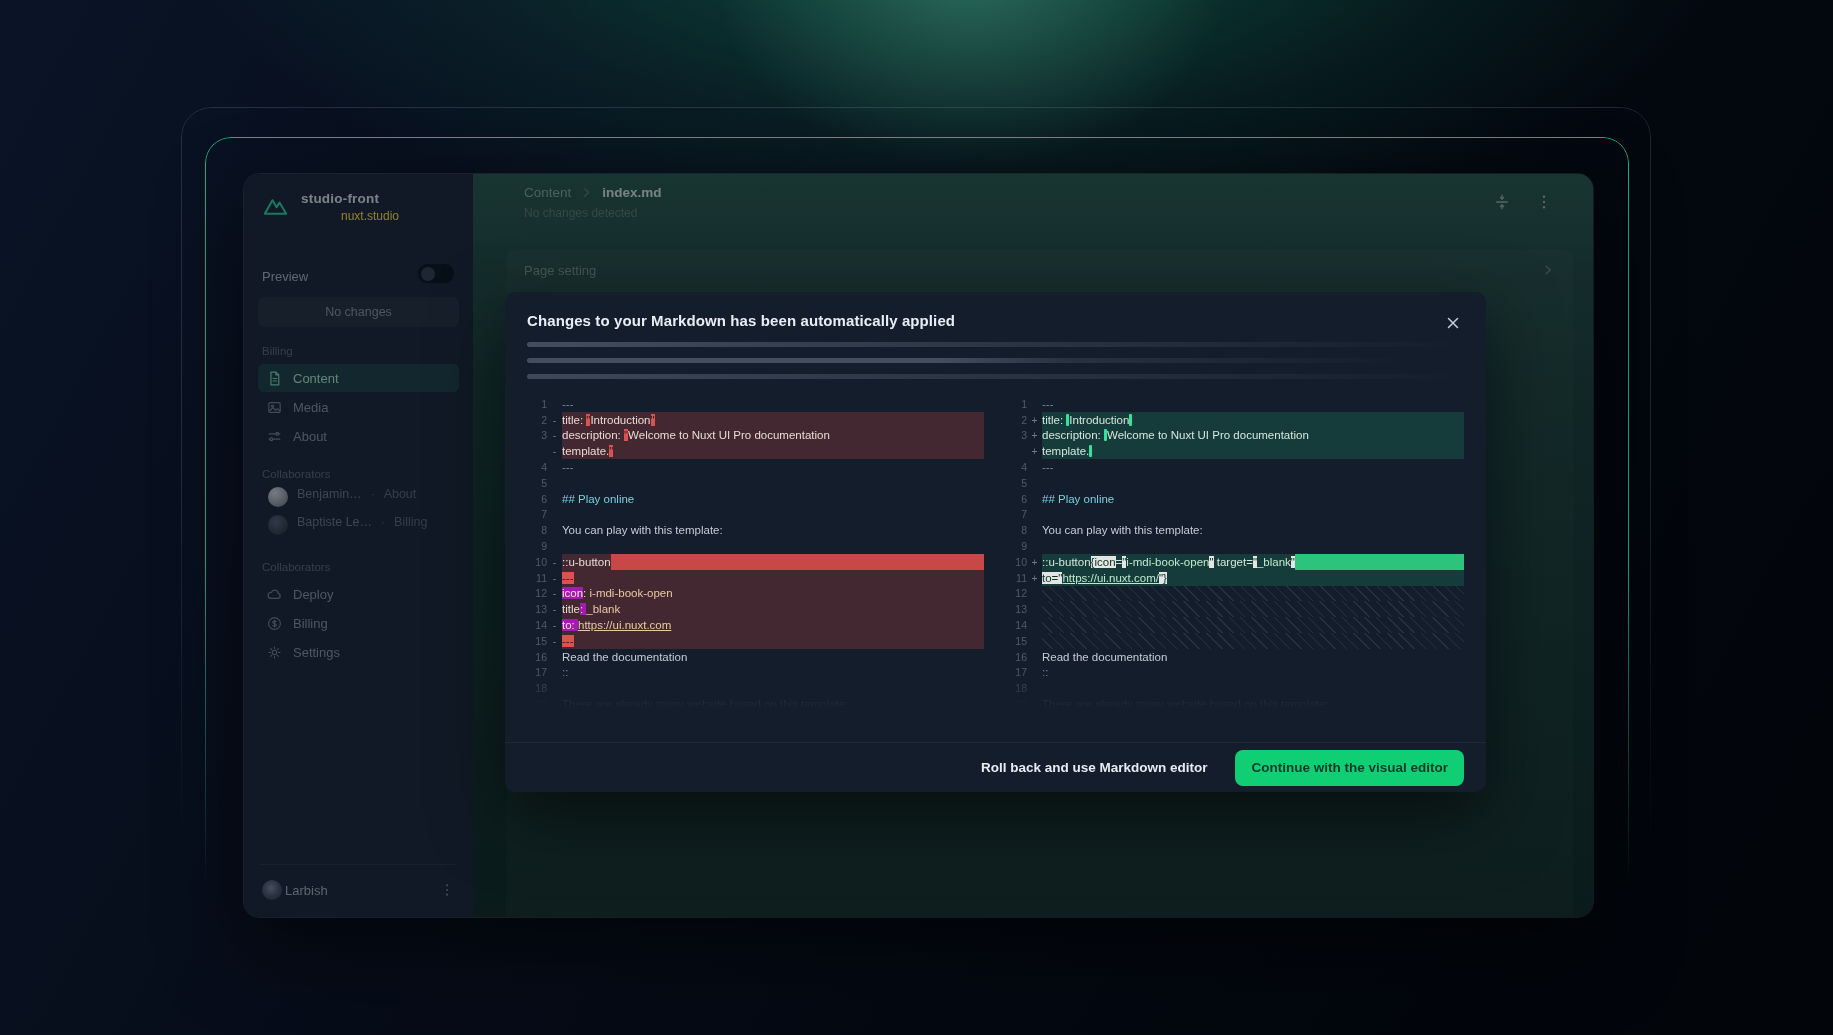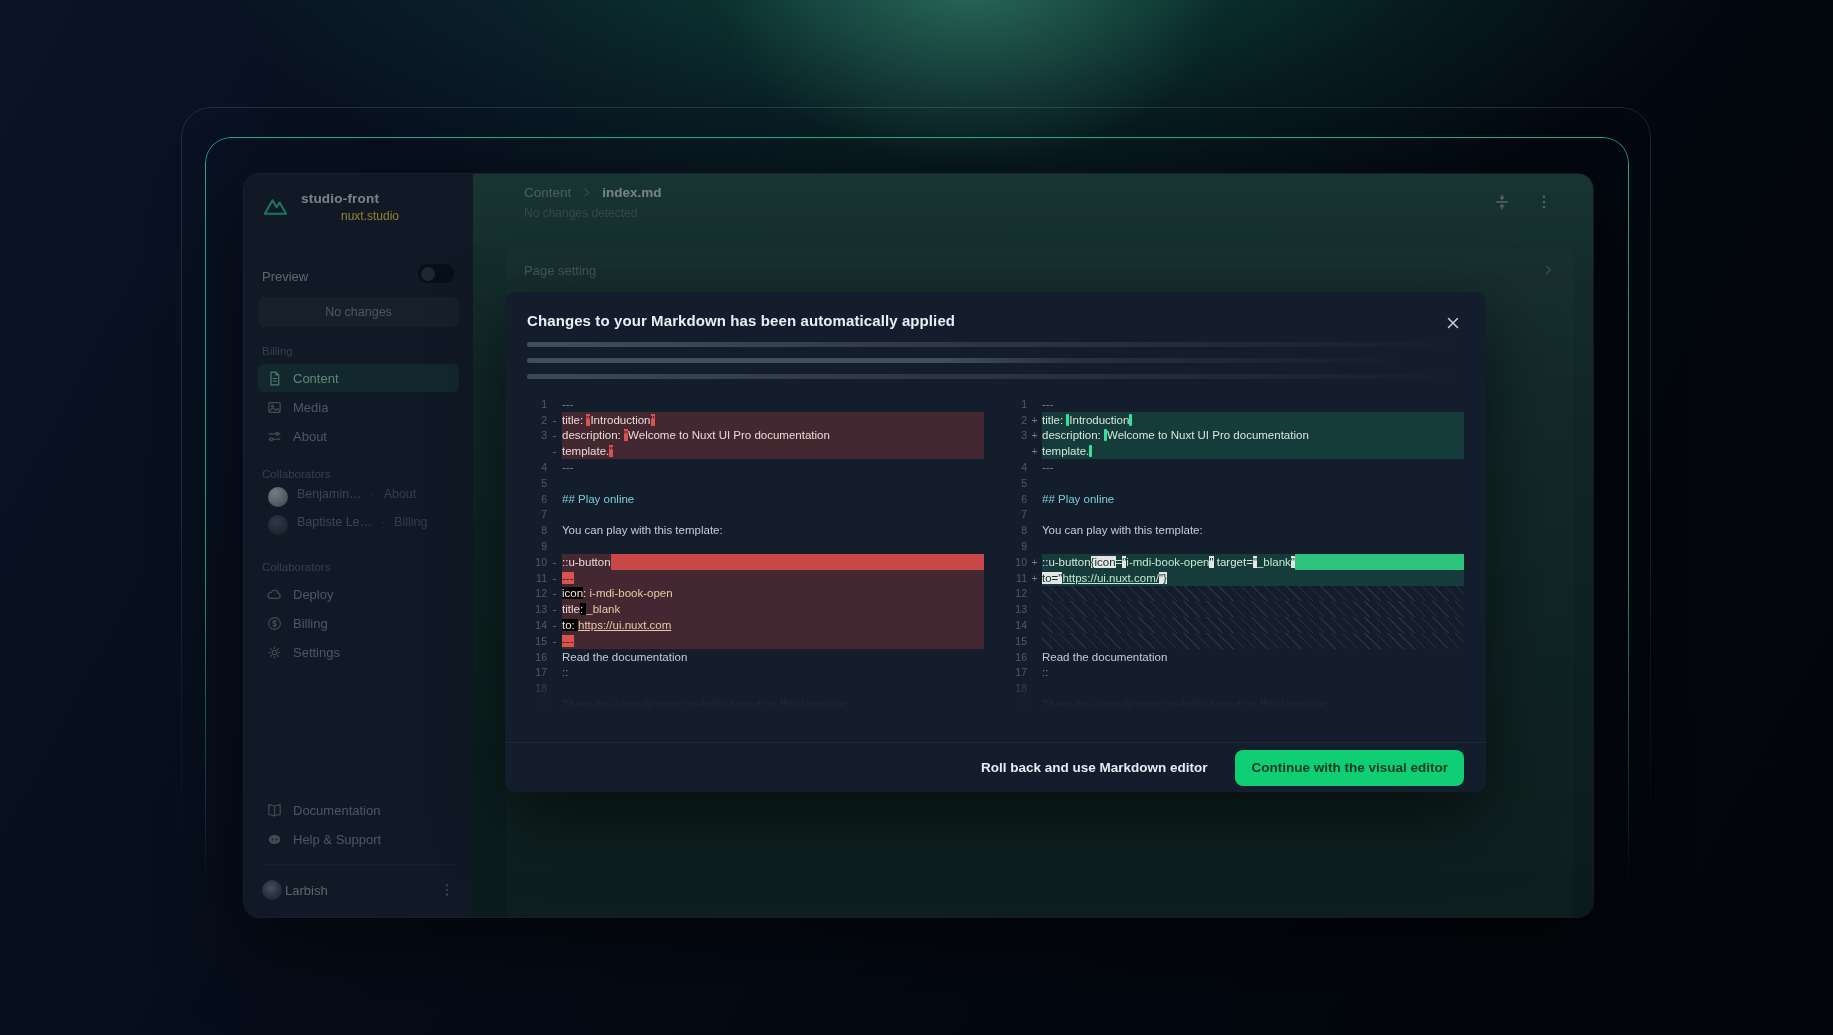--- a/index.html
+++ b/index.html
@@ -87,21 +87,21 @@
   .code-text span{white-space:pre;}
   .line-del .code-text{background:rgba(205,72,74,0.26);color:#ead9d3;}
   .line-add .code-text{background:rgba(24,185,122,0.20);color:#d4e6dc;}
   .seg-dim{color:#7b8794;}
   .seg-head{color:#79cfdd;}
   .col-del .seg-val{color:#e9c9a4;}
   .col-add .seg-val{color:#bfe9cf;}
   .col-del .seg-link{color:#e9c9a4;text-decoration:underline;}
   .col-add .seg-link{color:#bfe9cf;text-decoration:underline;}
   .col-del .seg-hl{background:#d95450;color:#45151a;}
-  .col-del .seg-hlt{background:#000000;color:#ffe2da;}
+  .col-del .seg-hlt{background:#a21caf;color:#ffe2da;}
   .col-add .seg-hl,.col-add .seg-hlt{background:#e5e5e5;color:#0b3522;}
   .seg-mark{display:inline-block;width:3px;height:12px;background:#34e29b;border-radius:1px;flex:none;}
   .segfill{flex:1;height:100%;}
   .col-del .segfill{background:#c84747;}
   .col-add .segfill{background:#2cc47d;}
   .line-hatch .code-text{background:repeating-linear-gradient(45deg,transparent 0 7px,rgba(165,180,195,0.13) 7px 8px);}
   .line-fade{opacity:.38;}
   .diff-fade{position:absolute;left:0;right:0;top:378px;height:46px;background:linear-gradient(rgba(20,29,43,0),#141d2b 85%);pointer-events:none;}
   .md-foot{position:absolute;left:0;right:0;bottom:0;height:50px;border-top:1px solid rgba(255,255,255,0.05);
     display:flex;align-items:center;justify-content:flex-end;gap:28px;padding:0 22px;}
@@ -211,41 +211,20 @@
                 <circle cx="12" cy="12" r="3.1"></circle>
                 <path d="M12 4.2v2.1M12 17.7v2.1M19.8 12h-2.1M6.3 12H4.2M17.5 6.5 16 8M8 16l-1.5 1.5M17.5 17.5 16 16M8 8 6.5 6.5"></path>
               </svg>
             </span>
             <span>Settings</span>
           </div>
         </div>
 
       <div class="sb-spacer"></div>
 
-      <div class="sb-foot" id="sb-foot">
-          <div class="sb-item">
-            <span class="ic">
-              <svg viewBox="0 0 24 24" fill="none" stroke="currentColor" stroke-width="1.7" stroke-linejoin="round">
-                <path d="M12 6.2C10.4 4.9 8.2 4.2 4 4.2v13.6c4.2 0 6.4.7 8 2 1.6-1.3 3.8-2 8-2V4.2c-4.2 0-6.4.7-8 2z"></path>
-                <path d="M12 6.2v13.6"></path>
-              </svg>
-            </span>
-            <span>Documentation</span>
-          </div>
-          <div class="sb-item">
-            <span class="ic">
-              <svg viewBox="0 0 24 24">
-                <ellipse cx="12" cy="12" rx="8.2" ry="6.4" fill="currentColor"></ellipse>
-                <circle cx="9.1" cy="12" r="1.25" fill="#1c2737"></circle>
-                <circle cx="14.9" cy="12" r="1.25" fill="#1c2737"></circle>
-              </svg>
-            </span>
-            <span>Help &amp; Support</span>
-          </div>
-        </div>
       <div class="sb-divider"></div>
       <div class="sb-user">
         <span class="av av-user"></span>
         <span class="sb-user-name">Larbish</span>
         <span class="kebab">
           <svg viewBox="0 0 24 24">
               <circle cx="12" cy="5" r="1.6" fill="currentColor"></circle>
               <circle cx="12" cy="12" r="1.6" fill="currentColor"></circle>
               <circle cx="12" cy="19" r="1.6" fill="currentColor"></circle>
             </svg>

